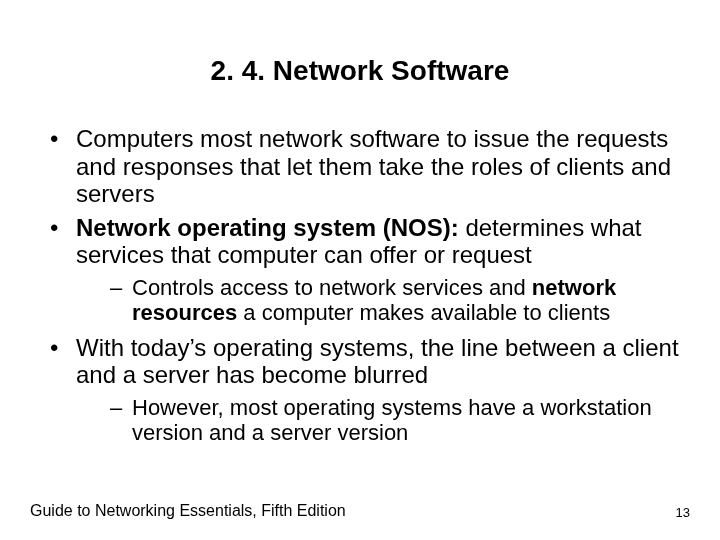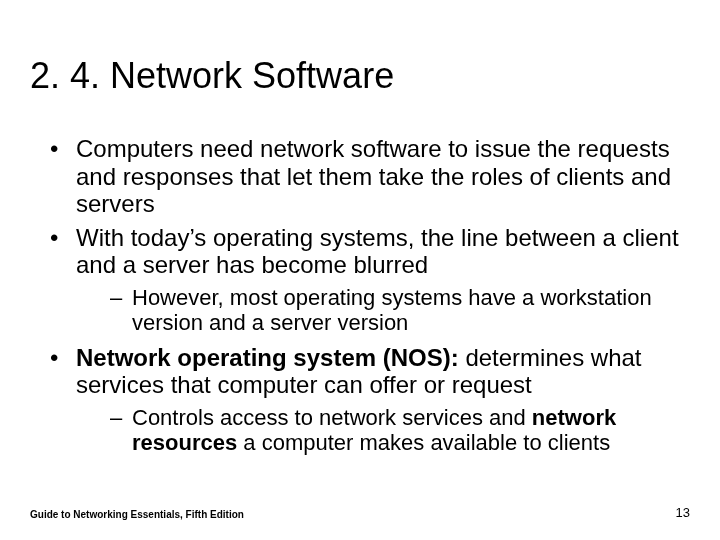--- a/index.html
+++ b/index.html
@@ -13,23 +13,23 @@
     overflow: hidden;
   }
   .slide {
     position: relative;
     width: 720px;
     height: 540px;
     box-sizing: border-box;
     padding: 55px 30px 0 30px;
   }
   .title {
-    text-align: left;
-    font-size: 36px;
-    font-weight: 400;
+    text-align: center;
+    font-size: 28px;
+    font-weight: 700;
     margin: 0 0 38px 0;
   }
   ul.level1 {
     list-style: none;
     margin: 0;
     padding: 0 0 0 10px;
   }
   ul.level1 > li {
     position: relative;
     padding-left: 36px;
@@ -61,57 +61,56 @@
     position: absolute;
     left: 6px;
     top: 0;
     font-size: 22px;
   }
   .bold { font-weight: 700; }
   .footer-left {
     position: absolute;
     left: 30px;
     bottom: 20px;
-    font-size: 10px;
-    font-weight: bold;
+    font-size: 16px;
   }
   .footer-right {
     position: absolute;
     right: 30px;
     bottom: 20px;
     font-size: 13px;
   }
 </style>
 </head>
 <body>
 
 <div class="slide">
 
   <h1 class="title">2. 4. Network Software</h1>
 
   <ul class="level1">
 
     <li>
-      <span>Computers need network software to issue the requests and responses that let them take the roles of clients and servers</span>
+      <span>Computers most network software to issue the requests and responses that let them take the roles of clients and servers</span>
+    </li>
+
+    <li>
+      <span class="bold">Network operating system (NOS): </span><span>determines what services that computer can offer or request</span>
+      <ul class="level2">
+        <li>
+          <span>Controls access to network services and </span><span class="bold">network resources</span><span> a computer makes available to clients</span>
+        </li>
+      </ul>
     </li>
 
     <li>
       <span>With today’s operating systems, the line between a client and a server has become blurred</span>
       <ul class="level2">
         <li>
           <span>However, most operating systems have a workstation version and a server version</span>
-        </li>
-      </ul>
-    </li>
-
-    <li>
-      <span class="bold">Network operating system (NOS): </span><span>determines what services that computer can offer or request</span>
-      <ul class="level2">
-        <li>
-          <span>Controls access to network services and </span><span class="bold">network resources</span><span> a computer makes available to clients</span>
         </li>
       </ul>
     </li>
 
   </ul>
 
   <div class="footer-left">Guide to Networking Essentials, Fifth Edition</div>
   <div class="footer-right">13</div>
 
 </div>

